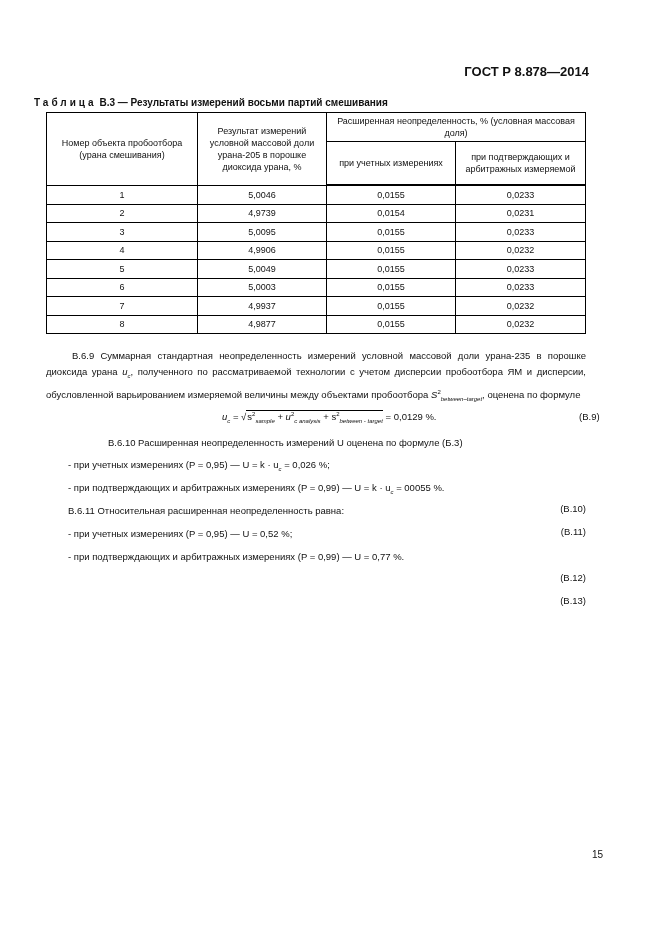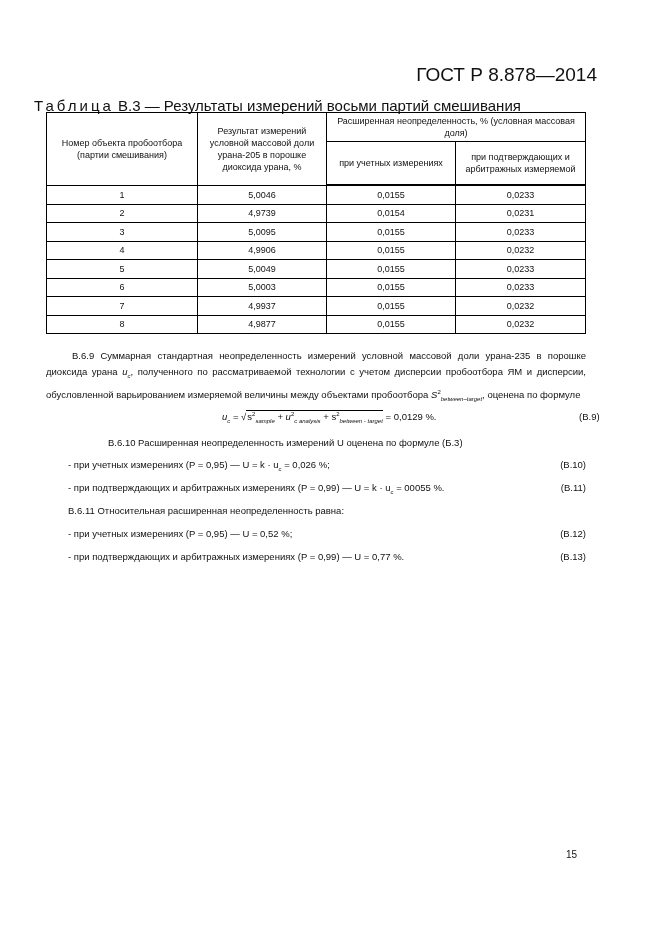--- a/index.html
+++ b/index.html
@@ -1,50 +1,50 @@
 <!DOCTYPE html>
 <html><head>
 <meta charset="utf-8">
 <style>
   html, body { margin:0; padding:0; background:#ffffff; }
   body { width:661px; height:936px; position:relative; font-family:"Liberation Sans", sans-serif; color:#111; overflow:hidden; }
-  .header { position:absolute; top:64px; right:64px; font-weight:normal; font-size:19px; }
-  .caption { position:absolute; top:97px; left:34px; font-size:15px; }
+  .header { position:absolute; top:64px; right:72px; font-weight:bold; font-size:13px; }
+  .caption { position:absolute; top:97px; left:34px; font-size:10px;font-weight:bold; }
   .caption .spaced { letter-spacing:3px; }
   table { position:absolute; top:112px; left:46px; width:540px; border-collapse:collapse; font-size:9px; }
   th, td { border:1px solid #000; text-align:center; font-weight:normal;margin-left:38px; }
   th { padding:2px 3px; line-height:12px; }
   thead tr:last-child th { border-bottom:2px solid #000; }
   td { height:17.5px; padding:0; }
   .para { position:absolute; left:46px; width:540px; font-size:9.5px; line-height:16px; text-align:justify; }
   .indent { text-indent:26px; }
   .eqline { position:absolute; left:68px; width:518px; font-size:9.5px; }
-  .eqline .num { position:absolute; right:0; }
+  .eqline .num { position:absolute; right:0;margin-top:44px; }
   .formula { position:absolute; top:411px; left:222px; font-size:9.5px; }
   .formula .num { position:absolute; left:357px;text-align:center; }
   sub { font-size:6px; font-style:italic; }
   sup { font-size:6px; }
   .it { font-style:italic; }
   .sqrt { border-top:1px solid #000; padding-left:1px; }
-  .page { position:absolute; top:849px; left:566px; font-size:10px; }
+  .page { position:absolute; top:849px; left:592px; font-size:10px; }
 </style>
 </head>
 <body>
 
 <div class="header">ГОСТ Р 8.878—2014</div>
 
 <div class="caption">
   <span class="spaced">Таблица</span>
   <span>В.3 — Результаты измерений восьми партий смешивания</span>
 </div>
 
 <table>
   <thead>
     <tr>
-      <th rowspan="2" style="width:144px;height:30px;">Номер объекта пробоотбора (партии смешивания)</th>
+      <th rowspan="2" style="width:144px;height:30px;">Номер объекта пробоотбора (урана смешивания)</th>
       <th rowspan="2" style="width:122px;">Результат измерений условной массовой доли урана-205 в порошке диоксида урана, %</th>
       <th colspan="2" style="height:24px;">Расширенная неопределенность, % (условная массовая доля)</th>
     </tr>
     <tr>
       <th style="width:122px;height:38px;">при учетных измерениях</th>
       <th>при подтверждающих и арбитражных измеряемой</th>
     </tr>
   </thead>
   <tbody id="tbody">
       <tr>

